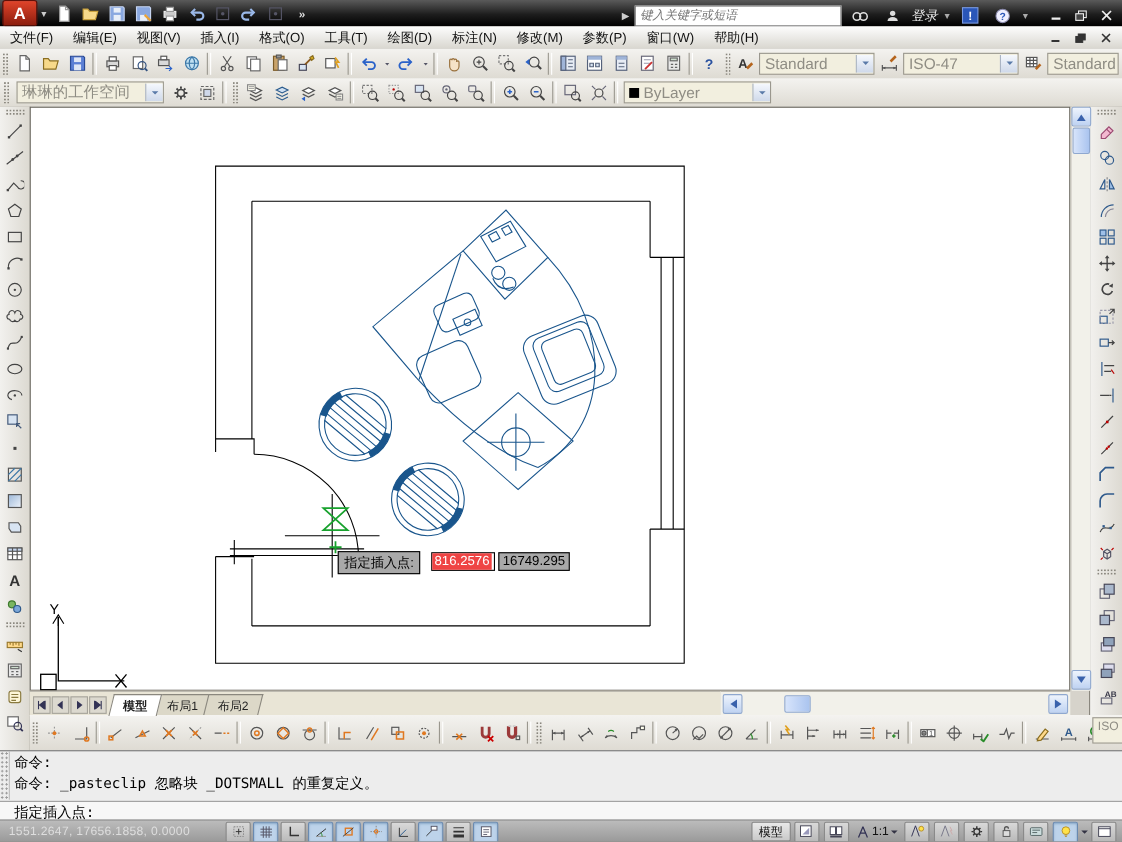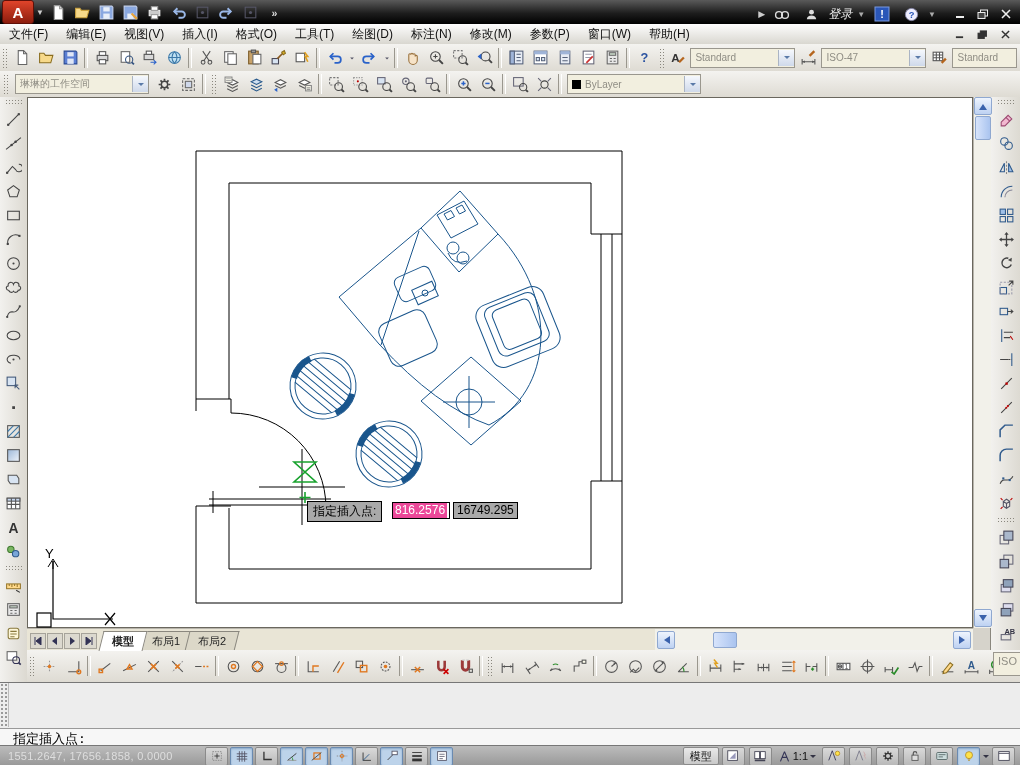--- a/index.html
+++ b/index.html
@@ -36,35 +36,35 @@
          border-bottom:1px solid #a6a39a;display:flex;align-items:center;overflow:hidden;}
   .strip{display:flex;align-items:center;}
   .strip.v{flex-direction:column;}
   .tbtn{width:22px;height:22px;display:flex;align-items:center;justify-content:center;border:1px solid transparent;}
   .tsep{width:2px;height:20px;border-left:1px solid #9a978e;border-right:1px solid #fff;margin:0 2px;}
   .grip{background-image:radial-gradient(#8a877e 35%,transparent 36%);}
   .strip.h .grip{width:6px;height:20px;background-size:3px 3px;margin:0 2px;}
   .strip.v .grip{width:18px;height:6px;background-size:3px 3px;margin:2px 0;}
   .ddbtn{width:11px;height:20px;display:flex;align-items:center;justify-content:center;}
   .combo{height:18px;background:#f2efdf;border:1px solid #9a978e;display:flex;align-items:center;
-         color:#8f8d84;font-size:10px;padding-left:4px;margin:0 3px;overflow:hidden;white-space:nowrap;justify-content:space-between;}
+         color:#8f8d84;font-size:14px;padding-left:4px;margin:0 3px;overflow:hidden;white-space:nowrap;justify-content:space-between;}
   .combo .dd{margin-left:auto;width:15px;height:16px;background:linear-gradient(#f5f8fd,#cfd9ea);
              border-left:1px solid #aab4c4;display:flex;align-items:center;justify-content:center;}
   .combo .sq{width:9px;height:9px;background:#000;margin-right:4px;flex:none;}
   .combo .mini{width:13px;height:13px;margin-right:2px;flex:none;}
   
   .sidecol{top:97px;background:linear-gradient(90deg,#f2f1ee,#dcd9d1);overflow:hidden;}
   .leftcol{left:0;width:27px;height:585px;border-right:1px solid #8a877e;}
   .rightcol{left:990px;width:30px;height:585px;border-left:1px solid #8a877e;}
   
   .canvas{left:27px;top:97px;width:946px;height:531px;background:#fff;border:1px solid #6a675e;box-sizing:border-box;}
   .dynlabel{left:279px;top:403px;height:17px;background:#a9a9a9;border:1px solid #000;color:#000;
             font-size:12px;padding:1px 5px;white-space:nowrap;}
   .dynx{left:364px;top:404px;width:56px;height:15px;background:#fff;border:1px solid #000;font-size:12px;}
-  .dynx span{background:#ec4899;color:#fff;padding:0 2px;display:inline-block;height:15px;}
+  .dynx span{background:#ef4444;color:#fff;padding:0 2px;display:inline-block;height:15px;}
   .dyny{left:425px;top:404px;height:15px;background:#a9a9a9;border:1px solid #000;color:#000;font-size:12px;padding:0 3px;}
   
   .vscroll{left:973px;top:97px;width:17px;height:531px;background:#f2f1ea;border-left:1px solid #b8b5ac;}
   .hscroll{left:655px;top:628px;width:318px;height:22px;background:#f2f1ea;border-top:1px solid #b8b5ac;display:flex;align-items:center;}
   .sbtn{width:16px;height:16px;background:linear-gradient(#eef4fd,#bed2f2);border:1px solid #8fa8d0;
         border-radius:2px;display:flex;align-items:center;justify-content:center;}
   .sthumb{background:linear-gradient(90deg,#d7e4fb,#aac4ef);border:1px solid #8fa8d0;border-radius:2px;}
   .tri{width:0;height:0;border:4px solid transparent;}
   .tri.up{border-bottom:6px solid #3a62ac;margin-top:-3px;}
   .tri.down{border-top:6px solid #3a62ac;margin-bottom:-3px;}
@@ -174,20 +174,21 @@
           </svg>
         </span>
         <span class="tbtn">
           <svg viewBox="0 0 16 16" width="17" height="17">
             <text x="8" y="12" font-size="10" font-weight="bold" fill="#ddd" text-anchor="middle">»</text>
           </svg>
         </span>
       </div>
     <div class="ic-right">
       <span style="color:#ccc;font-size:9px;">▶</span>
+      <input class="searchbox" placeholder="键入关键字或短语" style="">
       <span class="tbtn">
         <svg viewBox="0 0 16 16" width="16" height="16">
             <circle cx="5" cy="9" r="3.4" fill="none" stroke="#ddd" stroke-width="1.4"></circle>
             <circle cx="11" cy="9" r="3.4" fill="none" stroke="#ddd" stroke-width="1.4"></circle>
             <path d="M7.5 7 h1" stroke="#ddd"></path>
           </svg>
         </span>
       <span class="tbtn">
         <svg viewBox="0 0 16 16" width="15" height="15">
             <circle cx="8" cy="5.5" r="2.6" fill="#ddd"></circle>
@@ -1273,20 +1274,24 @@
             <path d="M11.5 4.5 a3.8 3.8 0 1 1 -3.5 -2" fill="none" stroke="#2a8c2a" stroke-width="1.4"></path>
             <path d="M12 1.5 l-.2 3.2 -2.8 -1.4 Z" fill="#2a8c2a"></path>
           </svg>
         </span>
       </div>
   </div>
   <div class="abs isoclip"><span>ISO</span></div>
 
   <div class="abs cmd">
     <div class="cmdgrip"></div>
+    <div class="cmdhist">
+      <div>命令:</div>
+      <div>命令: _pasteclip 忽略块 _DOTSMALL 的重复定义。</div>
+    </div>
     <div class="cmdin">指定插入点:</div>
   </div>
 
   <div class="abs statusbar">
     <div class="coords">1551.2647,  17656.1858,  0.0000</div>
     <div id="toggles" style="display:flex;align-items:center;">
         <span class="stbtn">
           <svg viewBox="0 0 16 16" width="14" height="14">
             <path d="M3 3 h10 v10 H3 Z" fill="none" stroke="#888" stroke-dasharray="1.6 1.2"></path>
             <path d="M8 5 v6 M5 8 h6" stroke="#333"></path>

